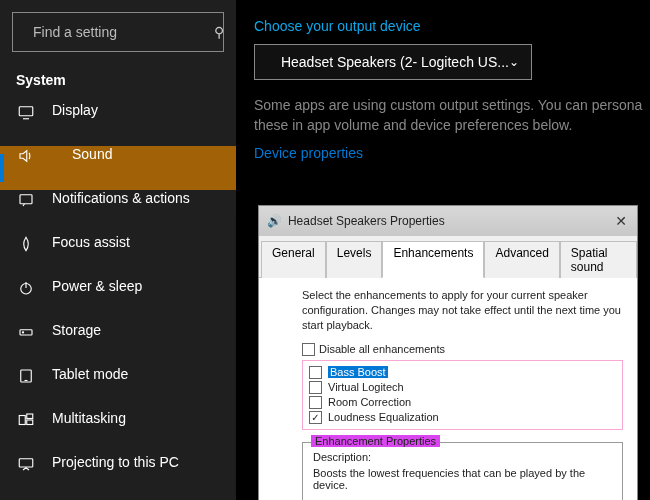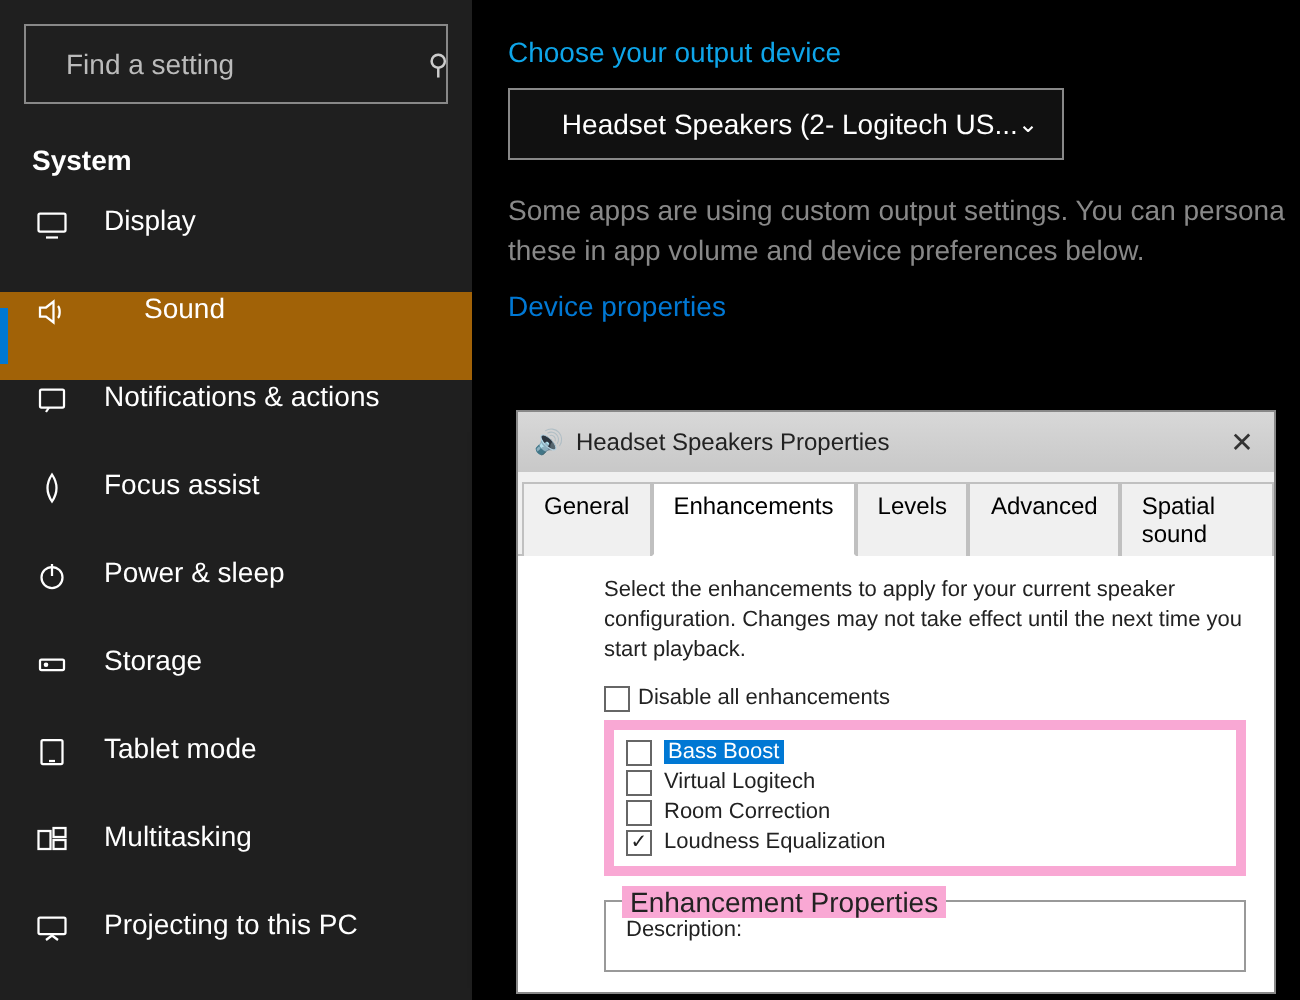--- a/index.html
+++ b/index.html
@@ -29,26 +29,26 @@
 .titlebar .spk { margin-right: 6px; }
 .titlebar .t-title { flex: 1; }
 .titlebar .close { width: 20px; text-align: center; cursor: pointer; font-size: 14px; color: #333; }
 .tabs { display: flex; border-bottom: 1px solid #c0c0c0; background: #f0f0f0; font-size: 12px; padding-left: 2px; padding-top: 4px; }
 .tab { padding: 4px 10px; border: 1px solid #c0c0c0; border-bottom: none; margin-right: 0; background: #f0f0f0; cursor: pointer; position: relative; top: 1px; }
 .tab.active { background: #fff; border-bottom: 1px solid #fff; }
 .dialog-body { background: #fff; padding: 10px 14px; font-size: 11px; color: #222; margin-left: 29px; }
 .instr { margin-bottom: 10px; line-height: 1.35; }
 .chk-row { display: flex; align-items: center; margin-bottom: 4px; }
 .chk { width: 13px; height: 13px; border: 1px solid #666; margin-right: 4px; display: inline-flex; align-items: center; justify-content: center; font-size: 10px; }
-.enh-box { border: 5px solid #f9a8d4; padding: 4px 6px; margin-bottom: 12px; }
+.enh-box { border: 1px solid #f9a8d4; padding: 4px 6px; margin-bottom: 12px; }
 .enh-item { display: flex; align-items: center; padding: 1px 0; }
 .enh-item.sel span.lbl { background: #0078d4; color: #fff; padding: 0 2px; }
 .enh-item .lbl { margin-left: 2px; }
 .propbox { border: 1px solid #999; padding: 8px 10px 14px 10px; position: relative; }
-.propbox .legend { position: absolute; top: -8px; left: 8px; background: #f9a8d4; padding: 0 4px; font-size: 14px; }
+.propbox .legend { position: absolute; top: -8px; left: 8px; background: #d946ef; padding: 0 4px; font-size: 11px; }
 </style>
 </head>
 <body>
 
 <div class="sidebar">
   <div class="search-box">
     <input placeholder="Find a setting" style="">
     <span class="search-icon">⚲</span>
   </div>
   <div class="section-header">System</div>
@@ -147,22 +147,22 @@
 </div>
 
 <div class="dialog">
   <div class="titlebar">
     <span class="spk">🔊</span>
     <span class="t-title">Headset Speakers Properties</span>
     <span class="close">✕</span>
   </div>
   <div class="tabs">
     <div class="tab">General</div>
+    <div class="tab">Levels</div>
     <div class="tab active">Enhancements</div>
-    <div class="tab">Levels</div>
     <div class="tab">Advanced</div>
     <div class="tab">Spatial sound</div>
   </div>
   <div class="dialog-body">
     <div class="instr">Select the enhancements to apply for your current speaker configuration. Changes may not take effect until the next time you start playback.</div>
     <div class="chk-row">
       <span class="chk"></span>
       <span>Disable all enhancements</span>
     </div>
     <div class="enh-box">
@@ -180,16 +180,17 @@
       </div>
       <div class="enh-item">
         <span class="chk">✓</span>
         <span class="lbl">Loudness Equalization</span>
       </div>
     </div>
     <div class="propbox">
       <span class="legend">Enhancement Properties</span>
       <div style="display:flex; gap:4px;flex-direction:column;">
         <span>Description:</span>
+        <span>Boosts the lowest frequencies that can be played by the device.</span>
       </div>
     </div>
   </div>
 </div>
 
 </body></html>

